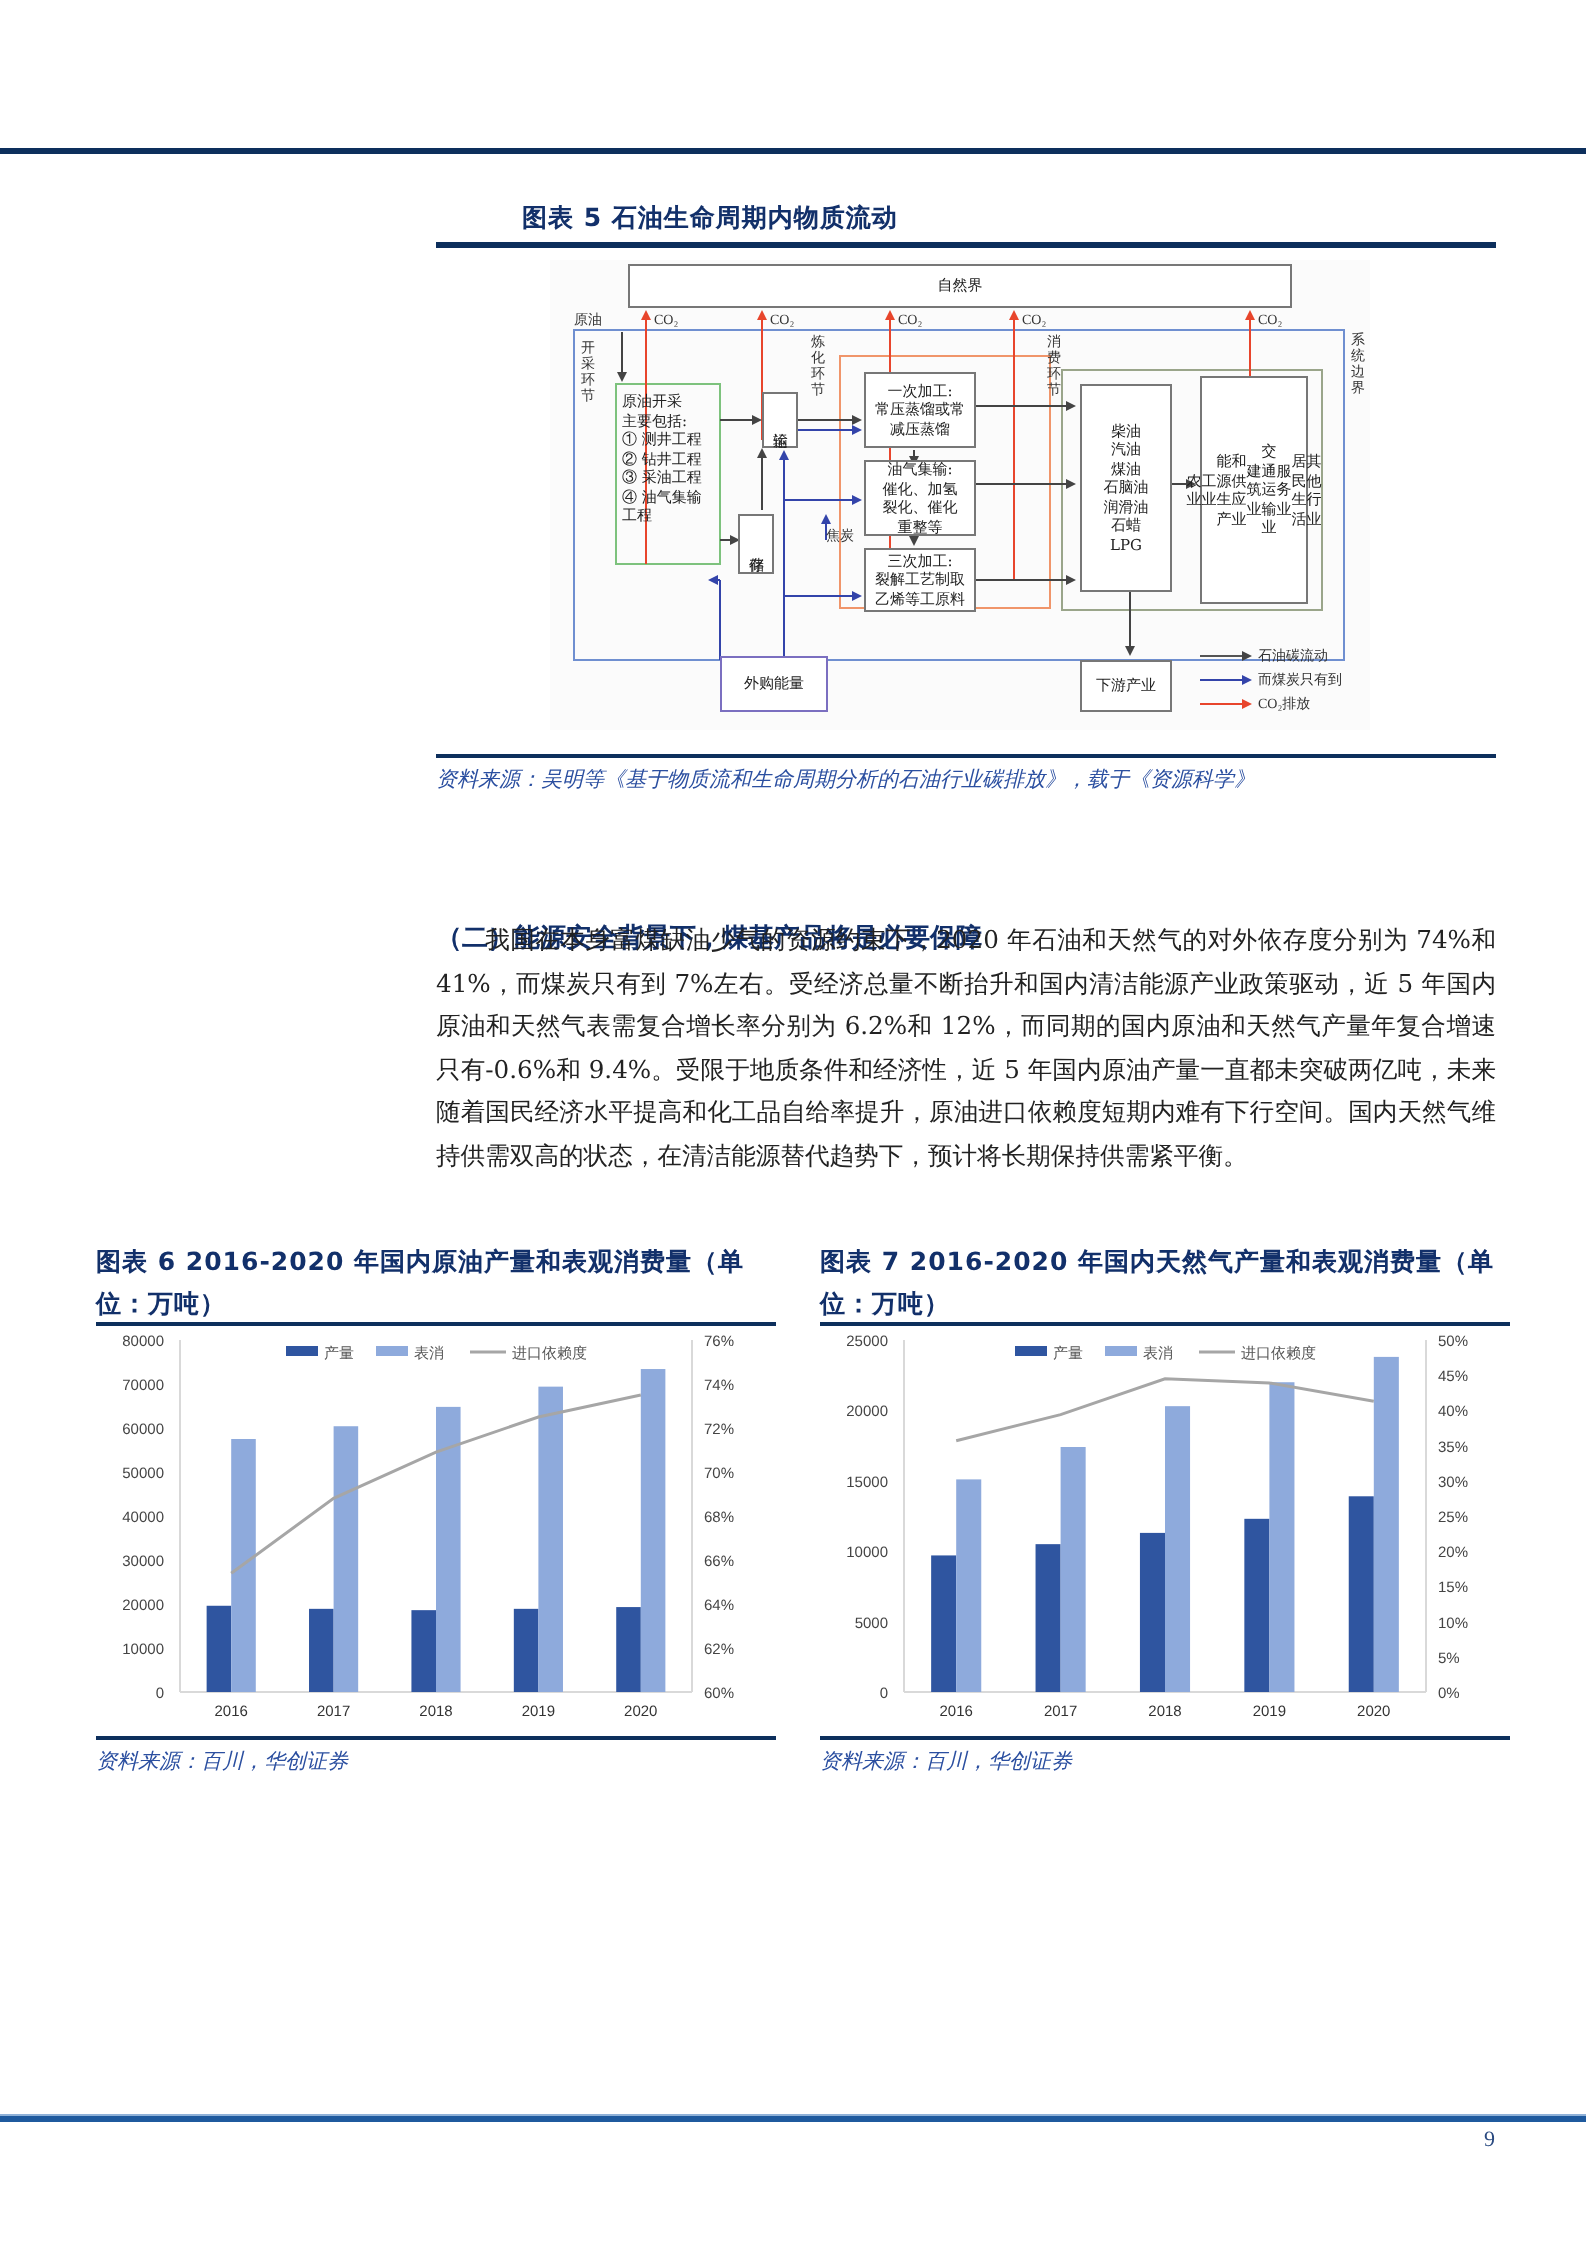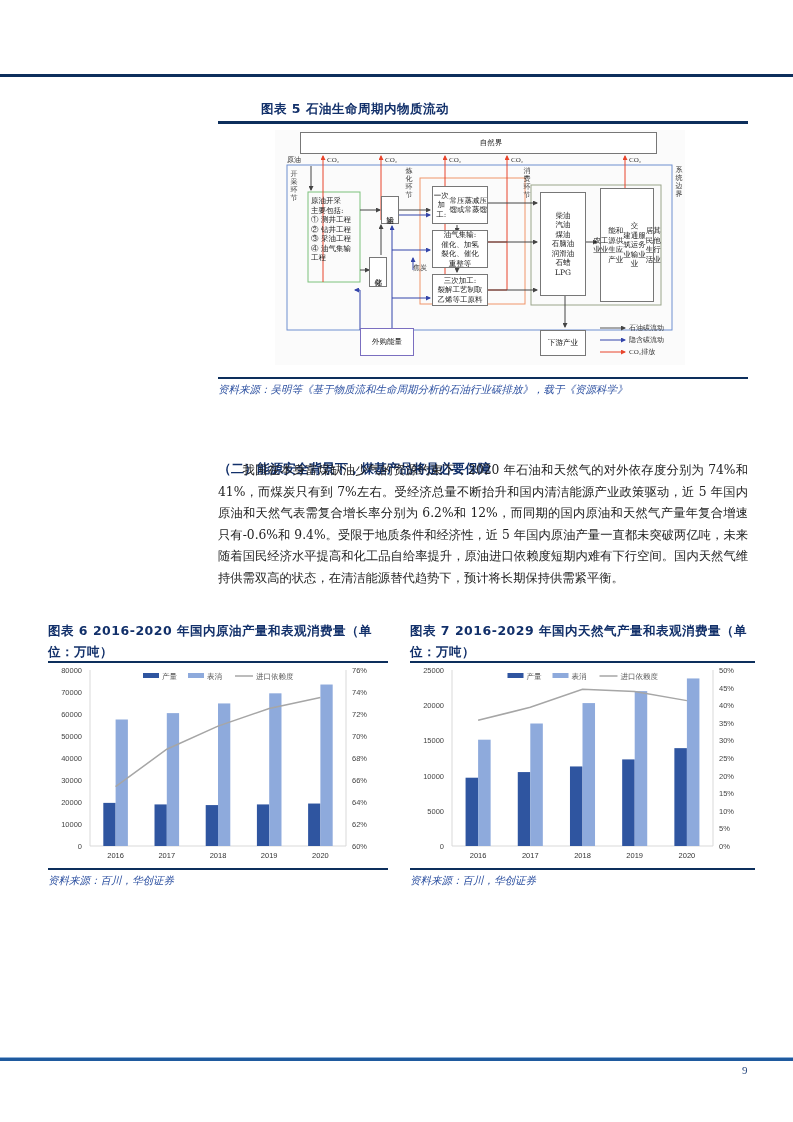--- a/index.html
+++ b/index.html
@@ -84,21 +84,21 @@
     <line x1="117" y1="120" x2="155" y2="120" stroke="#3344aa" marker-end="url(#ab)"></line>
     <line x1="117" y1="168" x2="155" y2="168" stroke="#3344aa" marker-end="url(#ab)"></line>
     <line x1="138" y1="140" x2="138" y2="128" stroke="#3344aa" marker-end="url(#ab)"></line>
     <line x1="138" y1="140" x2="138" y2="140" stroke="#3344aa"></line>
 
     <line x1="325" y1="198" x2="350" y2="198" stroke="#555" marker-end="url(#ag)"></line>
     <line x1="325" y1="210" x2="350" y2="210" stroke="#3344aa" marker-end="url(#ab)"></line>
     <line x1="325" y1="222" x2="350" y2="222" stroke="#e8452c" marker-end="url(#ar)"></line>
   </svg>
 
-  <div class="dbox" style="left:25px;top:2px;width:330px;height:20px;padding-left:25px;">自然界</div>
+  <div class="dbox" style="left:39px;top:2px;width:330px;height:20px;">自然界</div>
   <div class="dlabel" style="left:12px;top:26px;">原油</div>
   <div class="dlabel" style="left:52px;top:26px;">CO₂</div>
   <div class="dlabel" style="left:110px;top:26px;">CO₂</div>
   <div class="dlabel" style="left:174px;top:26px;">CO₂</div>
   <div class="dlabel" style="left:236px;top:26px;">CO₂</div>
   <div class="dlabel" style="left:354px;top:26px;">CO₂</div>
 
   <div class="dlabel vlabel" style="left:15px;top:40px;">开采环节</div>
   <div class="dlabel vlabel" style="left:130px;top:37px;">炼化环节</div>
   <div class="dlabel vlabel" style="left:248px;top:37px;">消费环节</div>
@@ -110,21 +110,21 @@
     <span>① 测井工程</span>
     <span>② 钻井工程</span>
     <span>③ 采油工程</span>
     <span>④ 油气集输</span>
     <span>工程</span>
   </div>
 
   <div class="dbox" style="left:106px;top:66px;width:16px;height:26px;writing-mode:vertical-rl;">运输</div>
   <div class="dbox" style="left:94px;top:127px;width:16px;height:28px;writing-mode:vertical-rl;">储存</div>
 
-  <div class="dbox" style="left:157px;top:56px;width:54px;height:36px;align-items:center;">
+  <div class="dbox" style="left:157px;top:56px;width:54px;height:36px;flex-direction:column;align-items:center;">
     <span>一次加工:</span>
     <span>常压蒸馏或常</span>
     <span>减压蒸馏</span>
   </div>
   <div class="dbox" style="left:157px;top:100px;width:54px;height:36px;flex-direction:column;">
     <span>油气集输:</span>
     <span>催化、加氢</span>
     <span>裂化、催化</span>
     <span>重整等</span>
   </div>
@@ -153,21 +153,21 @@
       <span>交通运输业</span>
       <span>服务业</span>
       <span>居民生活</span>
       <span>其他行业</span>
     </div>
 
   <div class="dbox" style="left:85px;top:198px;width:52px;height:26px;border-color:#7b6fc0;">外购能量</div>
   <div class="dbox" style="left:265px;top:200px;width:44px;height:24px;">下游产业</div>
 
   <div class="dlabel" style="left:354px;top:194px;">石油碳流动</div>
-  <div class="dlabel" style="left:354px;top:206px;">隐含碳流动</div>
+  <div class="dlabel" style="left:354px;top:206px;">而煤炭只有到</div>
   <div class="dlabel" style="left:354px;top:218px;">CO₂排放</div>
 </div>
 
 <div class="abs fig-rule" style="left:218px;top:377px;width:530px;height:2px;"></div>
 <div class="abs src" style="left:218px;top:383px;">资料来源：吴明等《基于物质流和生命周期分析的石油行业碳排放》，载于《资源科学》</div>
 
 <div class="abs section-h" style="left:218px;top:433px;margin-top:27px;">（二）能源安全背景下，煤基产品将是必要保障</div>
 <div class="abs para" style="left:218px;top:460px;width:530px;">我国在本身富煤缺油少气的资源约束下，2020 年石油和天然气的对外依存度分别为 74%和 41%，而煤炭只有到 7%左右。受经济总量不断抬升和国内清洁能源产业政策驱动，近 5 年国内原油和天然气表需复合增长率分别为 6.2%和 12%，而同期的国内原油和天然气产量年复合增速只有-0.6%和 9.4%。受限于地质条件和经济性，近 5 年国内原油产量一直都未突破两亿吨，未来随着国民经济水平提高和化工品自给率提升，原油进口依赖度短期内难有下行空间。国内天然气维持供需双高的状态，在清洁能源替代趋势下，预计将长期保持供需紧平衡。</div>
 
 <div class="abs fig-title" style="left:48px;top:620px;width:335px;line-height:21px;">图表 6   2016-2020 年国内原油产量和表观消费量（单位：万吨）</div>
@@ -213,21 +213,21 @@
       <rect x="95" y="9" width="16" height="5" fill="#2f55a0"></rect>
       <text x="114" y="15" font-size="7.5" fill="#555" font-family="&quot;Liberation Sans&quot;, sans-serif">产量</text>
       <rect x="140" y="9" width="16" height="5" fill="#8eaadc"></rect>
       <text x="159" y="15" font-size="7.5" fill="#555" font-family="&quot;Liberation Sans&quot;, sans-serif">表消</text>
       <line x1="187" y1="12" x2="205" y2="12" stroke="#a6a6a6" stroke-width="1.5"></line>
       <text x="208" y="15" font-size="7.5" fill="#555" font-family="&quot;Liberation Sans&quot;, sans-serif">进口依赖度</text>
     </svg></div>
 <div class="abs fig-rule" style="left:48px;top:868px;width:340px;height:2px;"></div>
 <div class="abs src" style="left:48px;top:874px;">资料来源：百川，华创证券</div>
 
-<div class="abs fig-title" style="left:410px;top:620px;width:350px;line-height:21px;">图表 7   2016-2029 年国内天然气产量和表观消费量（单位：万吨）</div>
+<div class="abs fig-title" style="left:410px;top:620px;width:350px;line-height:21px;">图表 7   2016-2020 年国内天然气产量和表观消费量（单位：万吨）</div>
 <div class="abs fig-rule" style="left:410px;top:661px;width:345px;height:2px;"></div>
 <div class="chart-wrap" style="left:410px;top:664px;width:345px;height:200px;" id="chart1"><svg width="345" height="200">
       <line x1="42" y1="6" x2="42" y2="182" stroke="#d9d9d9"></line>
       <line x1="303" y1="6" x2="303" y2="182" stroke="#d9d9d9"></line>
       <line x1="42" y1="182" x2="303" y2="182" stroke="#d9d9d9"></line>
       <text x="34" y="185" font-size="7.5" text-anchor="end" fill="#444" font-family="&quot;Liberation Sans&quot;, sans-serif">0</text>
       <text x="34" y="149.8" font-size="7.5" text-anchor="end" fill="#444" font-family="&quot;Liberation Sans&quot;, sans-serif">5000</text>
       <text x="34" y="114.6" font-size="7.5" text-anchor="end" fill="#444" font-family="&quot;Liberation Sans&quot;, sans-serif">10000</text>
       <text x="34" y="79.4" font-size="7.5" text-anchor="end" fill="#444" font-family="&quot;Liberation Sans&quot;, sans-serif">15000</text>
       <text x="34" y="44.19999999999999" font-size="7.5" text-anchor="end" fill="#444" font-family="&quot;Liberation Sans&quot;, sans-serif">20000</text>

